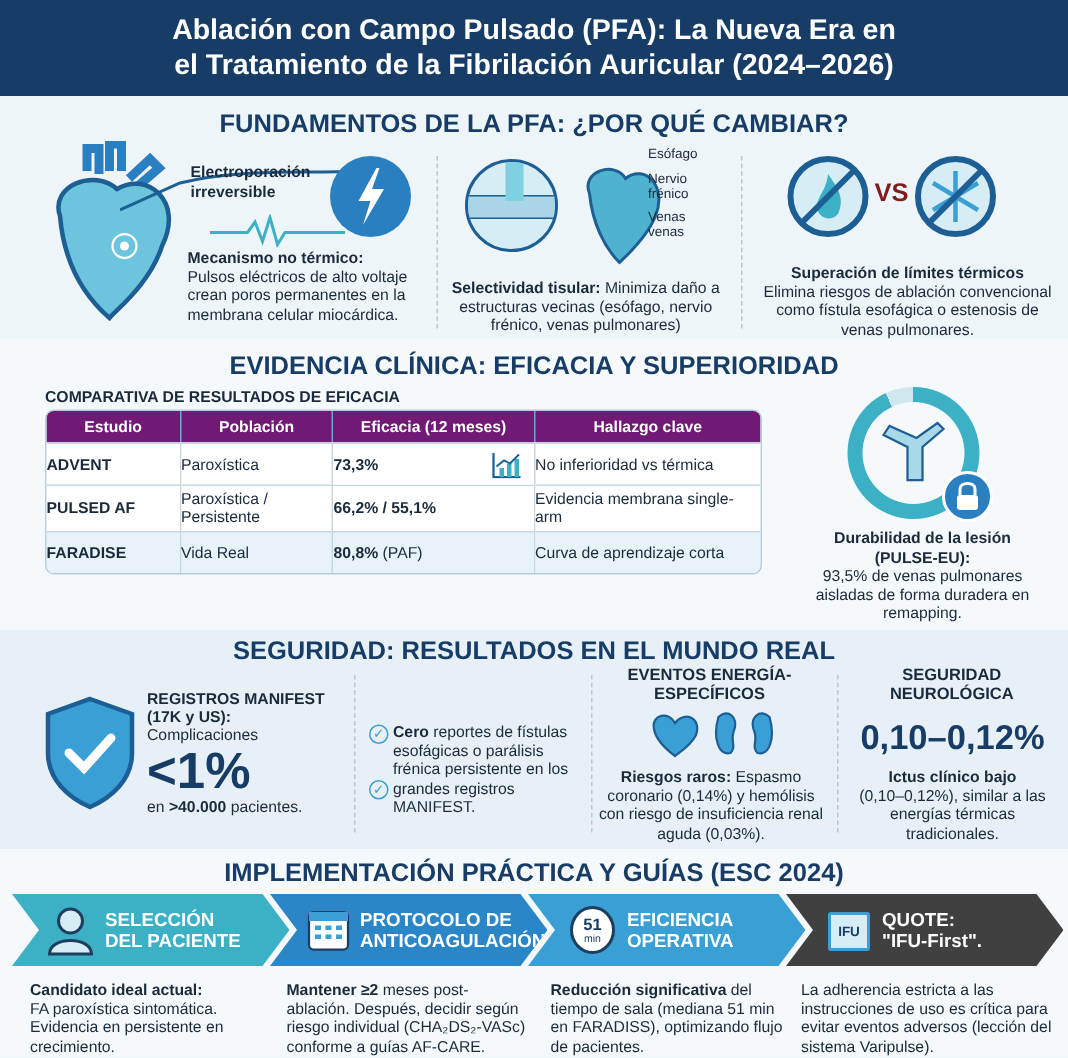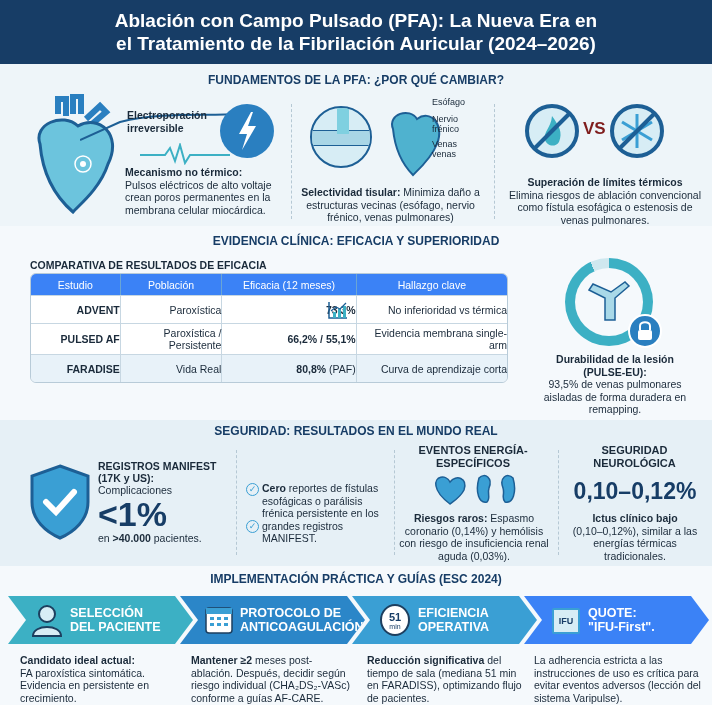--- a/index.html
+++ b/index.html
@@ -1,31 +1,31 @@
 <!DOCTYPE html>
 <html><head>
 <meta charset="utf-8">
 <style>
 *{box-sizing:border-box;margin:0;padding:0}
 body{width:712px;height:705px;overflow:hidden;font-family:"Liberation Sans","DejaVu Sans",sans-serif;background:#e9f2f7;color:#1a2a3a;position:relative}
 .header{position:absolute;left:0;top:0;width:712px;height:64px;background:#173d66;color:#fff;text-align:center;font-size:19px;font-weight:bold;line-height:23px;padding-top:9px}
 .sec{position:absolute;left:0;width:712px}
-.sec-title{text-align:center;font-weight:bold;color:#173d66;font-size:12px}
+.sec-title{text-align:center;font-weight:bold;color:#173d66;font-size:17px}
 .s1{top:64px;height:162px;background:#eef5f9}
 .s2{top:226px;height:194px;background:#f5f9fc}
 .s3{top:420px;height:146px;background:#e6f0f6}
 .s4{top:566px;height:150px;background:#f5f9fc}
 .dash{position:absolute;border-left:1px dashed #b5c8d4}
 .abs{position:absolute}
 .small{font-size:10.5px;line-height:12.5px}
 .b{font-weight:bold}
 .c{text-align:center}
 table{border-collapse:separate;border-spacing:0;font-size:10.5px;border:1px solid #b8cbd8;border-radius:6px;overflow:hidden}
-th{background:#3b82f6;color:#fff;font-weight:normal;height:21px;border-right:1px solid #6aa5d4}
-td{text-align:right;border-right:1px solid #c7d7e2;border-top:1px solid #c7d7e2;line-height:12px}
+th{background:#701a75;color:#fff;font-weight:bold;height:21px;border-right:1px solid #6aa5d4}
+td{text-align:left;border-right:1px solid #c7d7e2;border-top:1px solid #c7d7e2;line-height:12px}
 tr.r1 td,tr.r3 td{background:#fff}
 tr.r2 td,tr.r4 td{background:#e8f2f9}
 .chev{position:absolute;top:30px;height:48px;clip-path:polygon(0 0,calc(100% - 18px) 0,100% 50%,calc(100% - 18px) 100%,0 100%,18px 50%)}
 .chev .lbl{position:absolute;color:#fff;font-weight:bold;font-size:12.5px;line-height:14px}
 .step-text{position:absolute;top:88px;font-size:10.5px;line-height:12.5px;color:#1a2a3a}
 </style>
 </head>
 <body>
 
 <div class="header">
@@ -239,21 +239,21 @@
   <div class="chev" style="left:352px;width:185px;background:#3a9fd4">
     <div class="abs" style="left:28px;top:8px;width:30px;height:32px;border-radius:50%;background:#fff;border:2px solid #1d3f5f;text-align:center">
       <div class="b" style="font-size:11px;line-height:11px;margin-top:6px;color:#173d66">51</div>
       <div style="font-size:7px;line-height:8px;color:#173d66">min</div>
     </div>
     <div class="lbl" style="left:66px;top:10px">
         <div>EFICIENCIA</div>
         <div>OPERATIVA</div>
       </div>
   </div>
-  <div class="chev" style="left:524px;width:185px;background:#3b82f6">
+  <div class="chev" style="left:524px;width:185px;background:#404040">
     <div class="abs b" style="left:28px;top:12px;width:28px;height:26px;background:#d7edf5;border:2px solid #3a9fd4;border-radius:2px;color:#173d66;font-size:9px;line-height:22px;text-align:center">IFU</div>
     <div class="lbl" style="left:64px;top:10px">
         <div>QUOTE:</div>
         <div>"IFU-First".</div>
       </div>
   </div>
 
   <div class="step-text" style="left:20px;width:150px">
       <div class="b">Candidato ideal actual:</div>
       <div>FA paroxística sintomática. Evidencia en persistente en crecimiento.</div>

